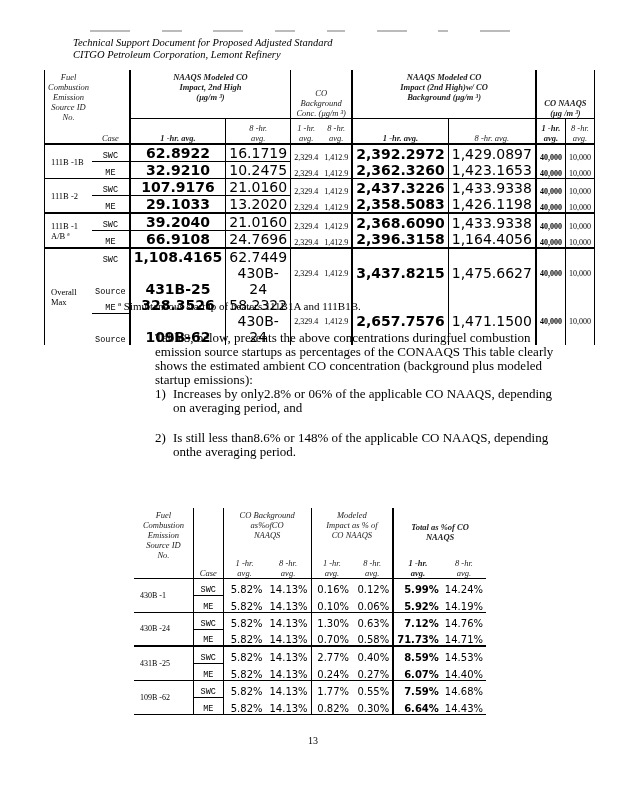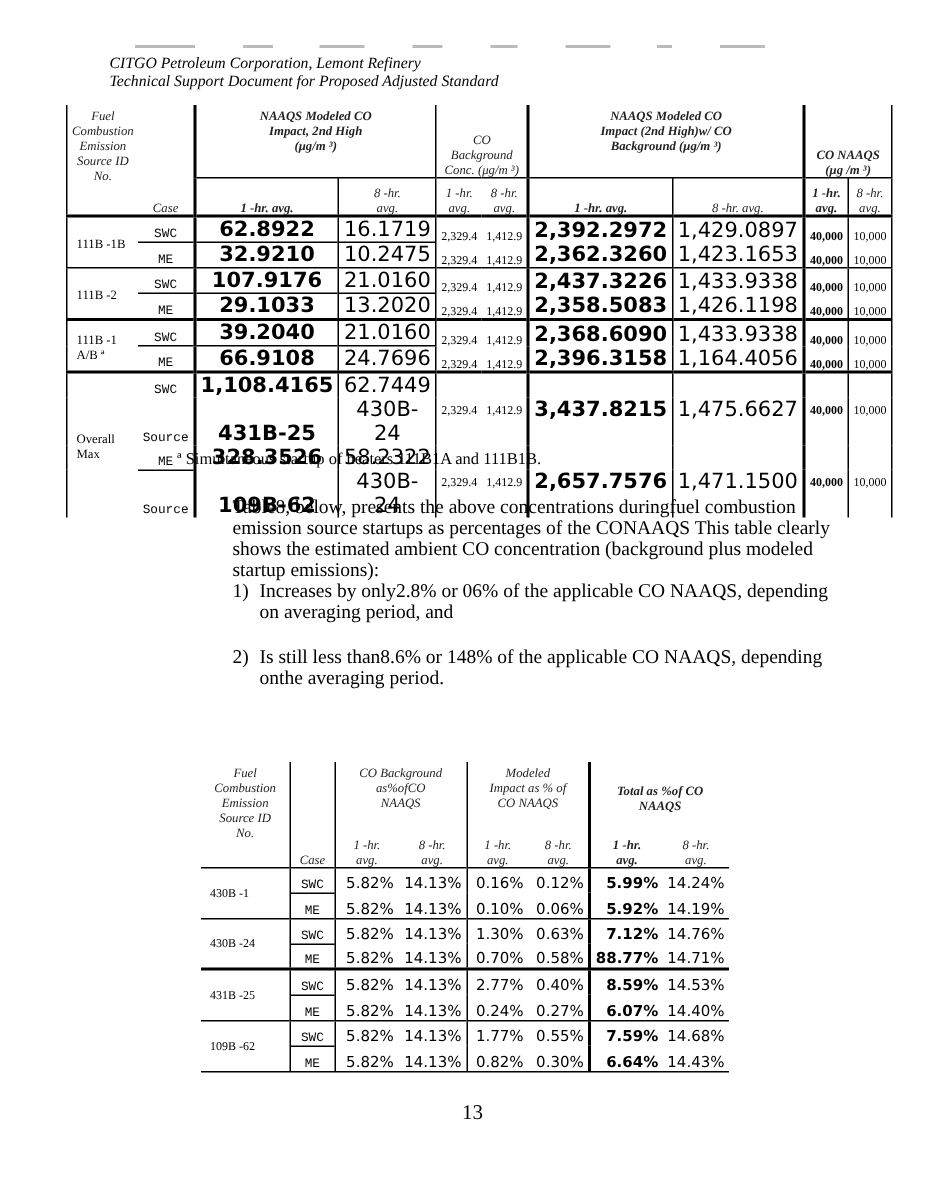--- a/index.html
+++ b/index.html
@@ -15,21 +15,21 @@
   .num { font-family:"DejaVu Sans", sans-serif; font-size:14px; text-align:center; }
   .small { font-size:8px; text-align:center; font-family:"Liberation Serif", serif; }
   .case { font-size:8.5px; text-align:center;font-family:Liberation Mono, monospace; }
   .src { font-size:8.5px; text-align:left; padding-left:6px !important; }
   .footnote { left:118px; top:300px; font-size:11px; }
   .para { left:155px; width:410px; font-size:13px; line-height:14px; }
   .caption { left:80px; top:474px; width:460px; text-align:center; font-style:italic; font-size:10.5px; line-height:13px; }
   .t2 { left:134px; top:508px; width:352px; font-size:9px; }
   .t2 td, .t2 th { padding:0 3px; vertical-align:bottom; }
   .pct { font-family:"DejaVu Sans", sans-serif; font-size:10px; text-align:right; }
-  .pageno { left:308px; top:735px; font-size:14px;font-family:Liberation Serif, serif; }
+  .pageno { left:308px; top:735px; font-size:10px;font-family:Liberation Serif, serif; }
   .bl { border-left:1px solid #000; }
   .blk { border-left:2.5px solid #000;font-weight:bold; }
   .bt { border-top:1px solid #000; }
   .btk { border-top:2.5px solid #000; }
   .bb { border-bottom:1px solid #000; }
 </style>
 </head>
 <body>
 
 <div class="abs faint-header">
@@ -37,22 +37,22 @@
     <span style="width:20px"></span>
     <span style="width:30px"></span>
     <span style="width:20px"></span>
     <span style="width:18px"></span>
     <span style="width:30px"></span>
     <span style="width:10px"></span>
     <span style="width:30px"></span>
 </div>
 
 <div class="abs doc-title">
+  <div>Technical Support Document for Proposed Adjusted Standard</div>
   <div>CITGO Petroleum Corporation, Lemont Refinery</div>
-  <div>Technical Support Document for Proposed Adjusted Standard</div>
 </div>
 
 <table class="abs t1" style="border-left:1px solid #000;border-right:1px solid #000;">
   <colgroup>
     <col style="width:72px">
       <col style="width:40px">
       <col style="width:62px">
       <col style="width:50px">
     <col style="width:36px">
       <col style="width:40px">
@@ -330,21 +330,21 @@
         <td class="pct bt">0.63%</td>
         <td class="pct blk bt">7.12%</td>
         <td class="pct bt">14.76%</td>
       </tr>
       <tr style="height:17px">
         <td class="case bl bt">ME</td>
         <td class="pct bl ">5.82%</td>
         <td class="pct ">14.13%</td>
         <td class="pct bl ">0.70%</td>
         <td class="pct ">0.58%</td>
-        <td class="pct blk ">88.77%</td>
+        <td class="pct blk ">71.73%</td>
         <td class="pct ">14.71%</td>
       </tr>
       <tr style="height:17px">
         <td class="src btk" rowspan="2" style="vertical-align:middle;font-size:8px">431B  -25</td>
         <td class="case bl btk">SWC</td>
         <td class="pct bl btk">5.82%</td>
         <td class="pct btk">14.13%</td>
         <td class="pct bl btk">2.77%</td>
         <td class="pct btk">0.40%</td>
         <td class="pct blk btk">8.59%</td>

